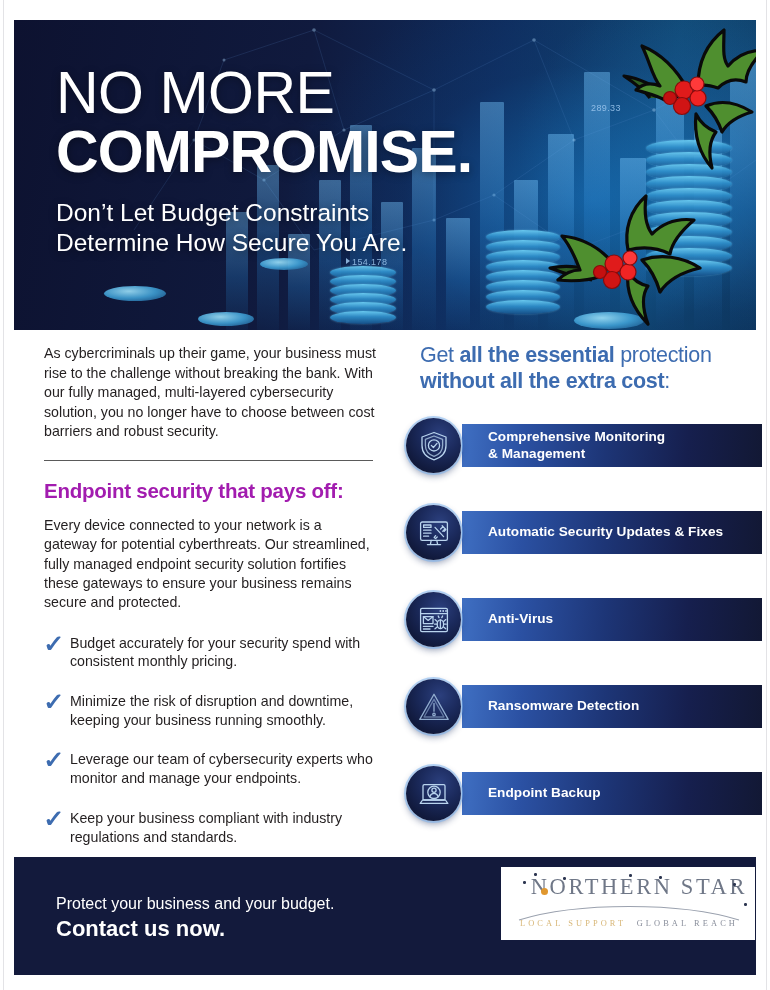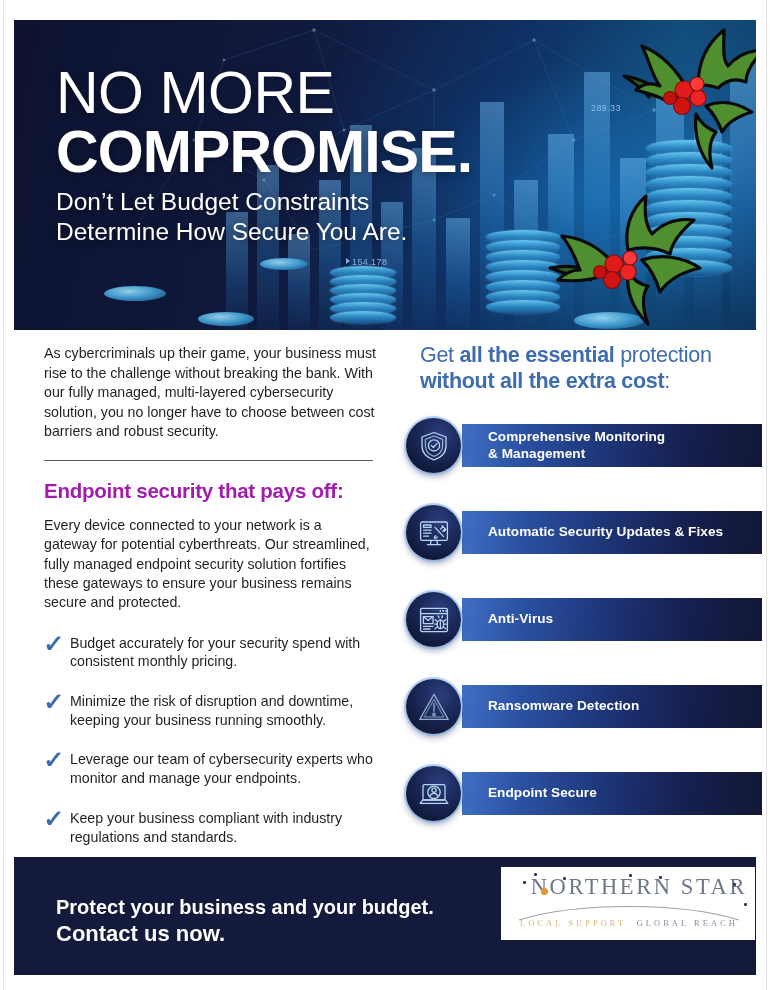--- a/index.html
+++ b/index.html
@@ -115,21 +115,21 @@
     line-height: 1.05;
     font-weight: 700;
     letter-spacing: -0.9px;
     text-shadow: 0 2px 8px rgba(0,0,0,.35);
   }
   .hero-sub {
     color: #ffffff;
     font-size: 24.5px;
     line-height: 1.22;
     font-weight: 400;
-    margin-top: 3px;
+    margin-top: 14px;
     text-shadow: 0 2px 8px rgba(0,0,0,.45);
   }
 
   
   .holly { position: absolute; z-index: 7; }
 
   
   .col-left {
     position: absolute;
     left: 44px;
@@ -254,21 +254,21 @@
     width: 742px;
     height: 118px;
     background: #131a3c;
   }
   .footer-copy {
     position: absolute;
     left: 42px;
     top: 37px;
     color: #ffffff;
   }
-  .footer-l1 { font-size: 20px; font-weight: 700; line-height: 1.3; }
+  .footer-l1 { font-size: 16px; font-weight: 400; line-height: 1.3; }
   .footer-l2 { font-size: 22px; font-weight: 700; line-height: 1.3; }
 
   .logo-box {
     position: absolute;
     left: 487px;
     top: 10px;
     width: 254px;
     height: 73px;
     background: #ffffff;
     overflow: hidden;
@@ -567,21 +567,21 @@
             <path d="M16 8.4 L26 26 H6 Z" opacity=".6"></path>
             <path d="M16 12.6 V20.2"></path>
             <circle cx="16" cy="23.4" r="1.2"></circle>
           </g>
         </svg>
       </div>
     </div>
 
     <div class="feature">
       <div class="feature-bar">
-        <span class="feature-label">Endpoint Secure</span>
+        <span class="feature-label">Endpoint Backup</span>
       </div>
       <div class="feature-badge">
         <svg width="32" height="32" viewBox="0 0 32 32">
           <g fill="none" stroke="#b9d4ee" stroke-width="1.3" stroke-linejoin="round" stroke-linecap="round">
             <rect x="5" y="6.6" width="22" height="15.4" rx="1.3"></rect>
             <path d="M2.2 25.4 H29.8 L27.4 22 H4.6 Z"></path>
             <circle cx="16" cy="14.3" r="6.2"></circle>
             <circle cx="16" cy="12.3" r="2.1"></circle>
             <path d="M11.9 18.6 C12.6 16.3 14.1 15.4 16 15.4 C17.9 15.4 19.4 16.3 20.1 18.6"></path>
           </g>

